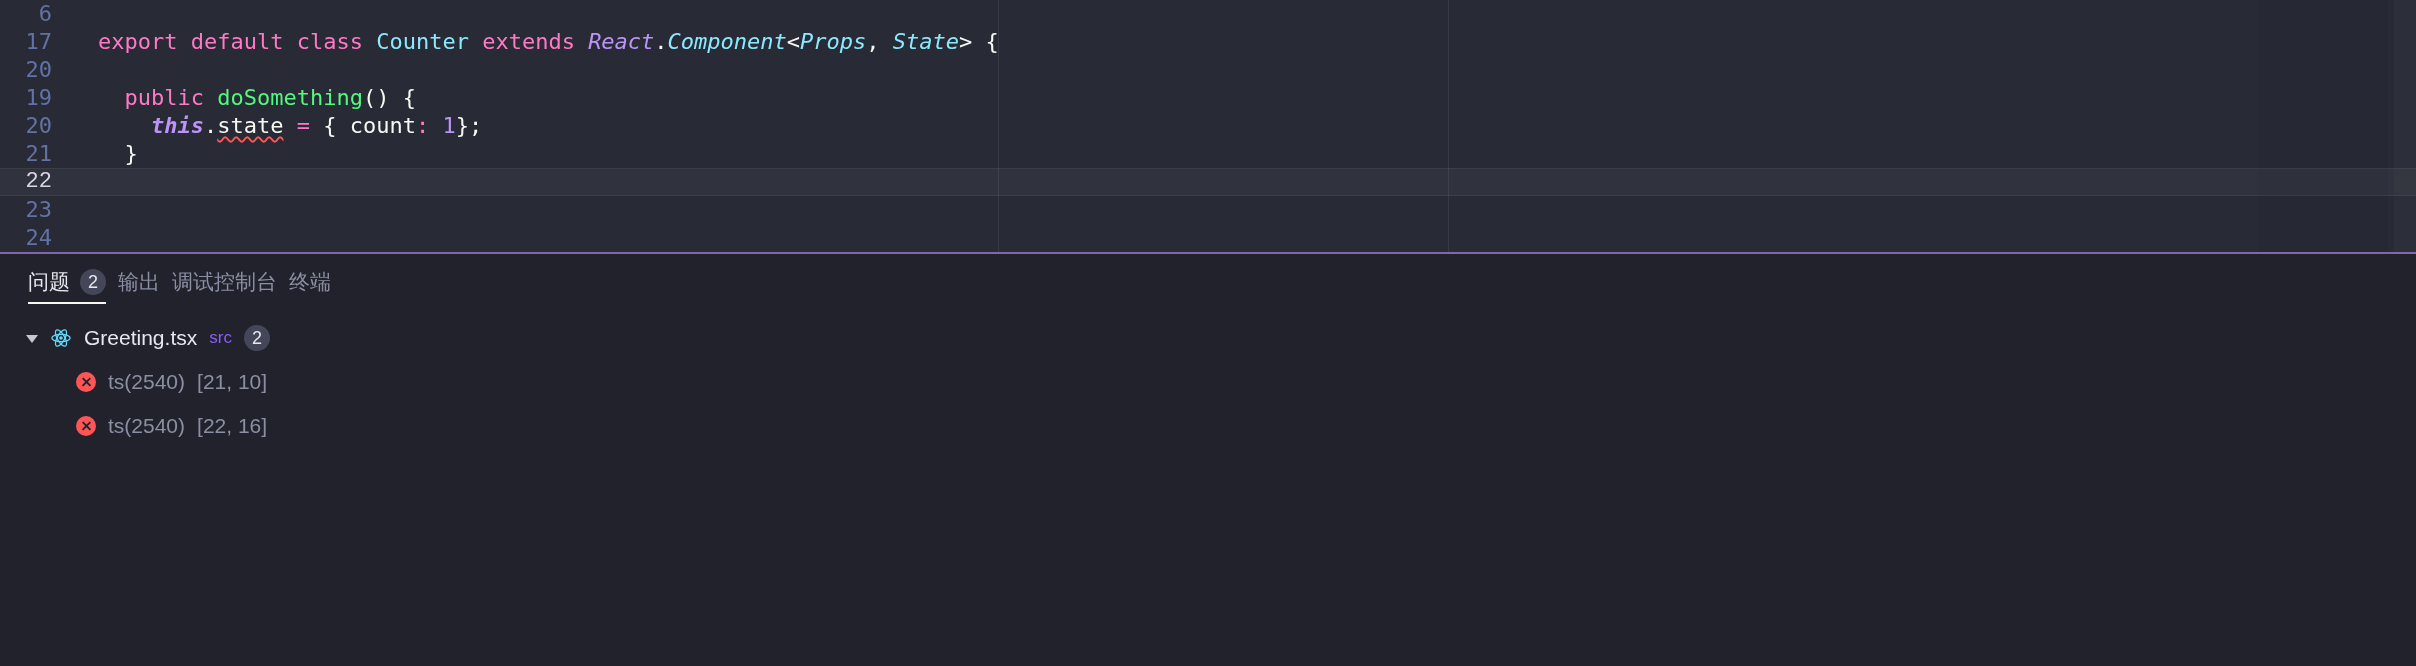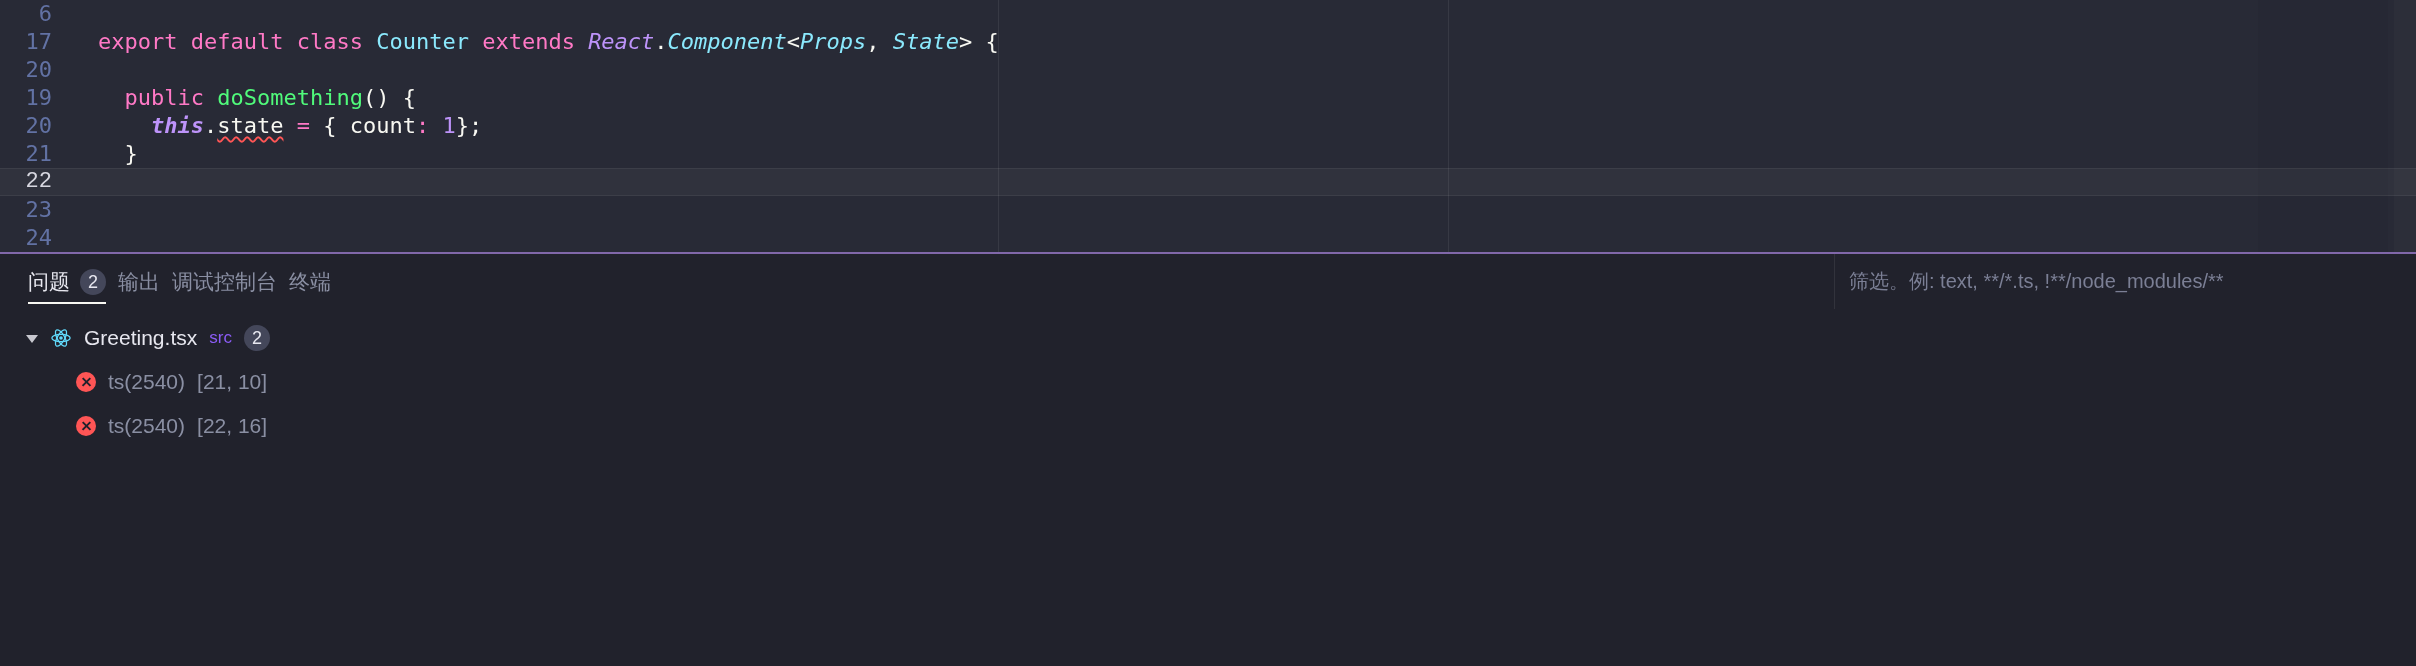--- a/index.html
+++ b/index.html
@@ -274,23 +274,20 @@
     <div class="panel-tab">
       <span>输出</span>
     </div>
     <div class="panel-tab">
       <span>调试控制台</span>
     </div>
     <div class="panel-tab">
       <span>终端</span>
     </div>
 
-    <div class="panel-filter-wrap">
-      <input class="panel-filter" type="text" placeholder="筛选。例: text, **/*.ts, !**/node_modules/**" style="">
-    </div>
   </div>
 
   <div class="problems-body">
 
     <div class="file-row">
       <span class="twistie"></span>
       <span class="react-icon">
         <svg viewBox="0 0 24 24" width="22" height="22" fill="none" stroke="#61dafb" stroke-width="1.4">
           <circle cx="12" cy="12" r="2" fill="#61dafb" stroke="none"></circle>
           <ellipse cx="12" cy="12" rx="10" ry="4"></ellipse>

